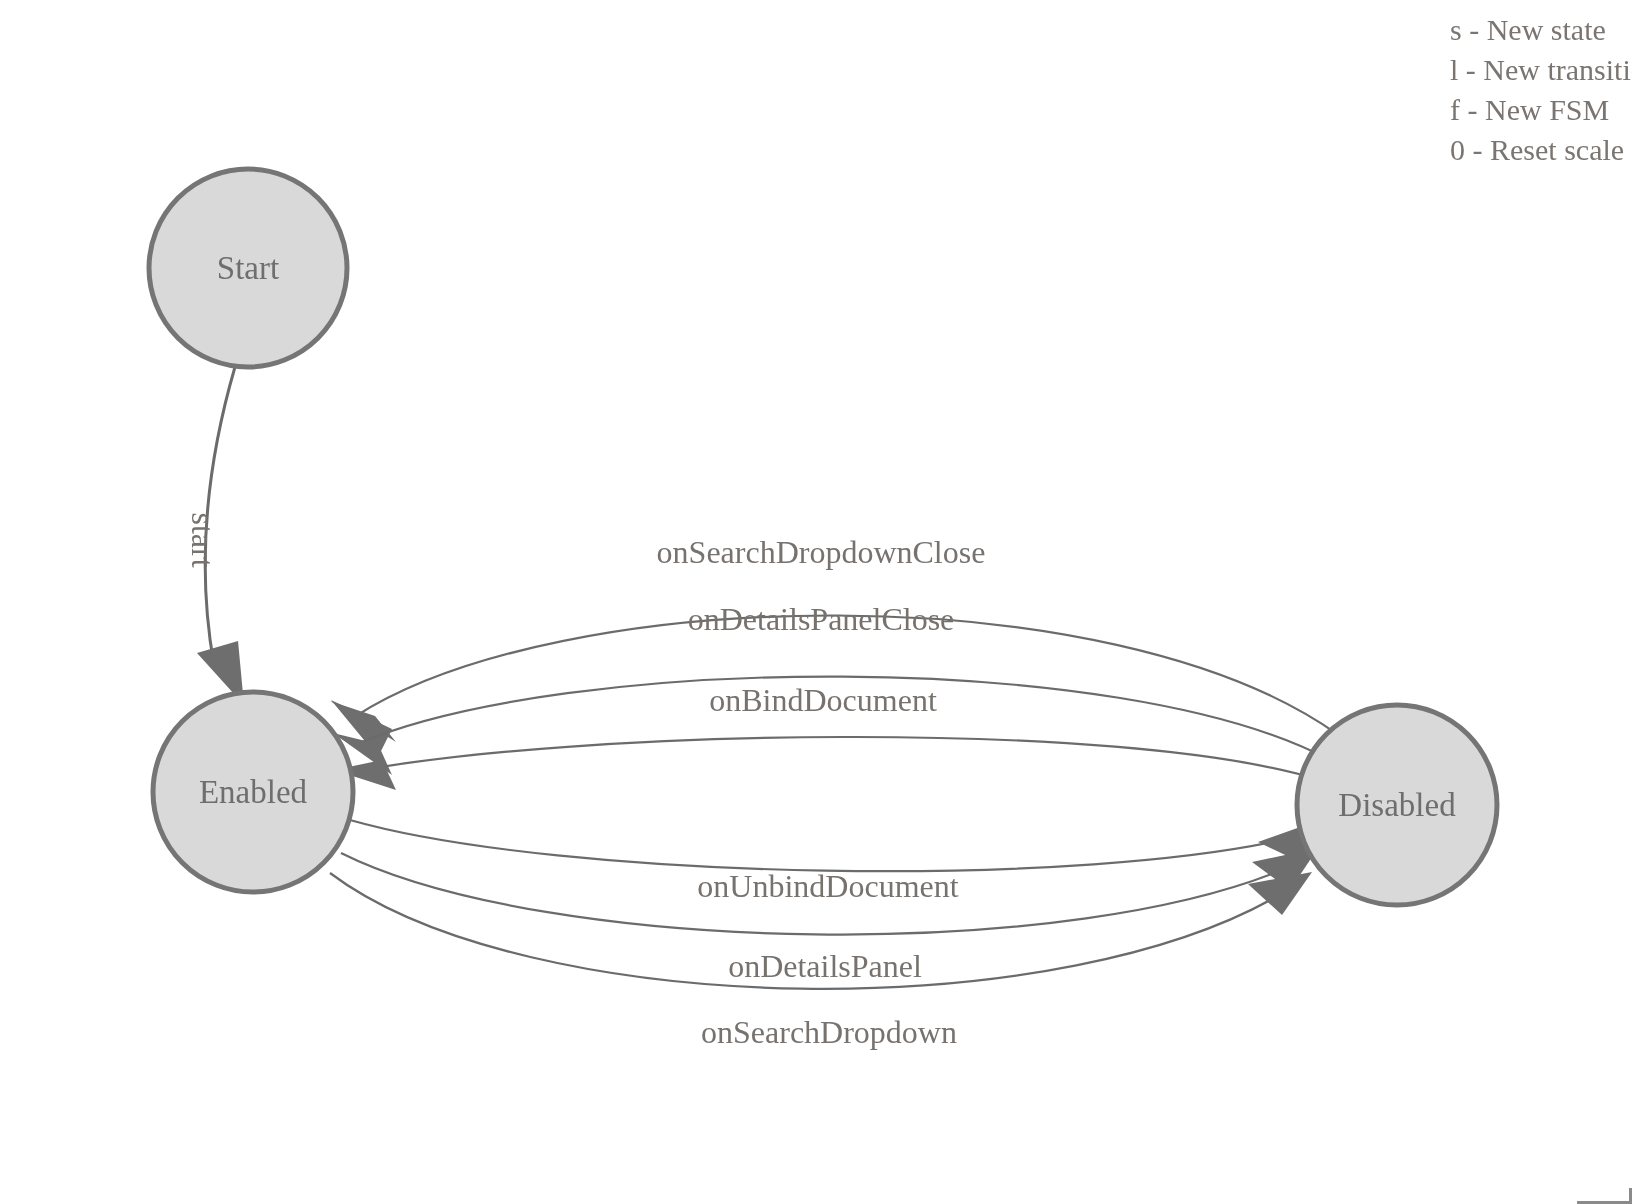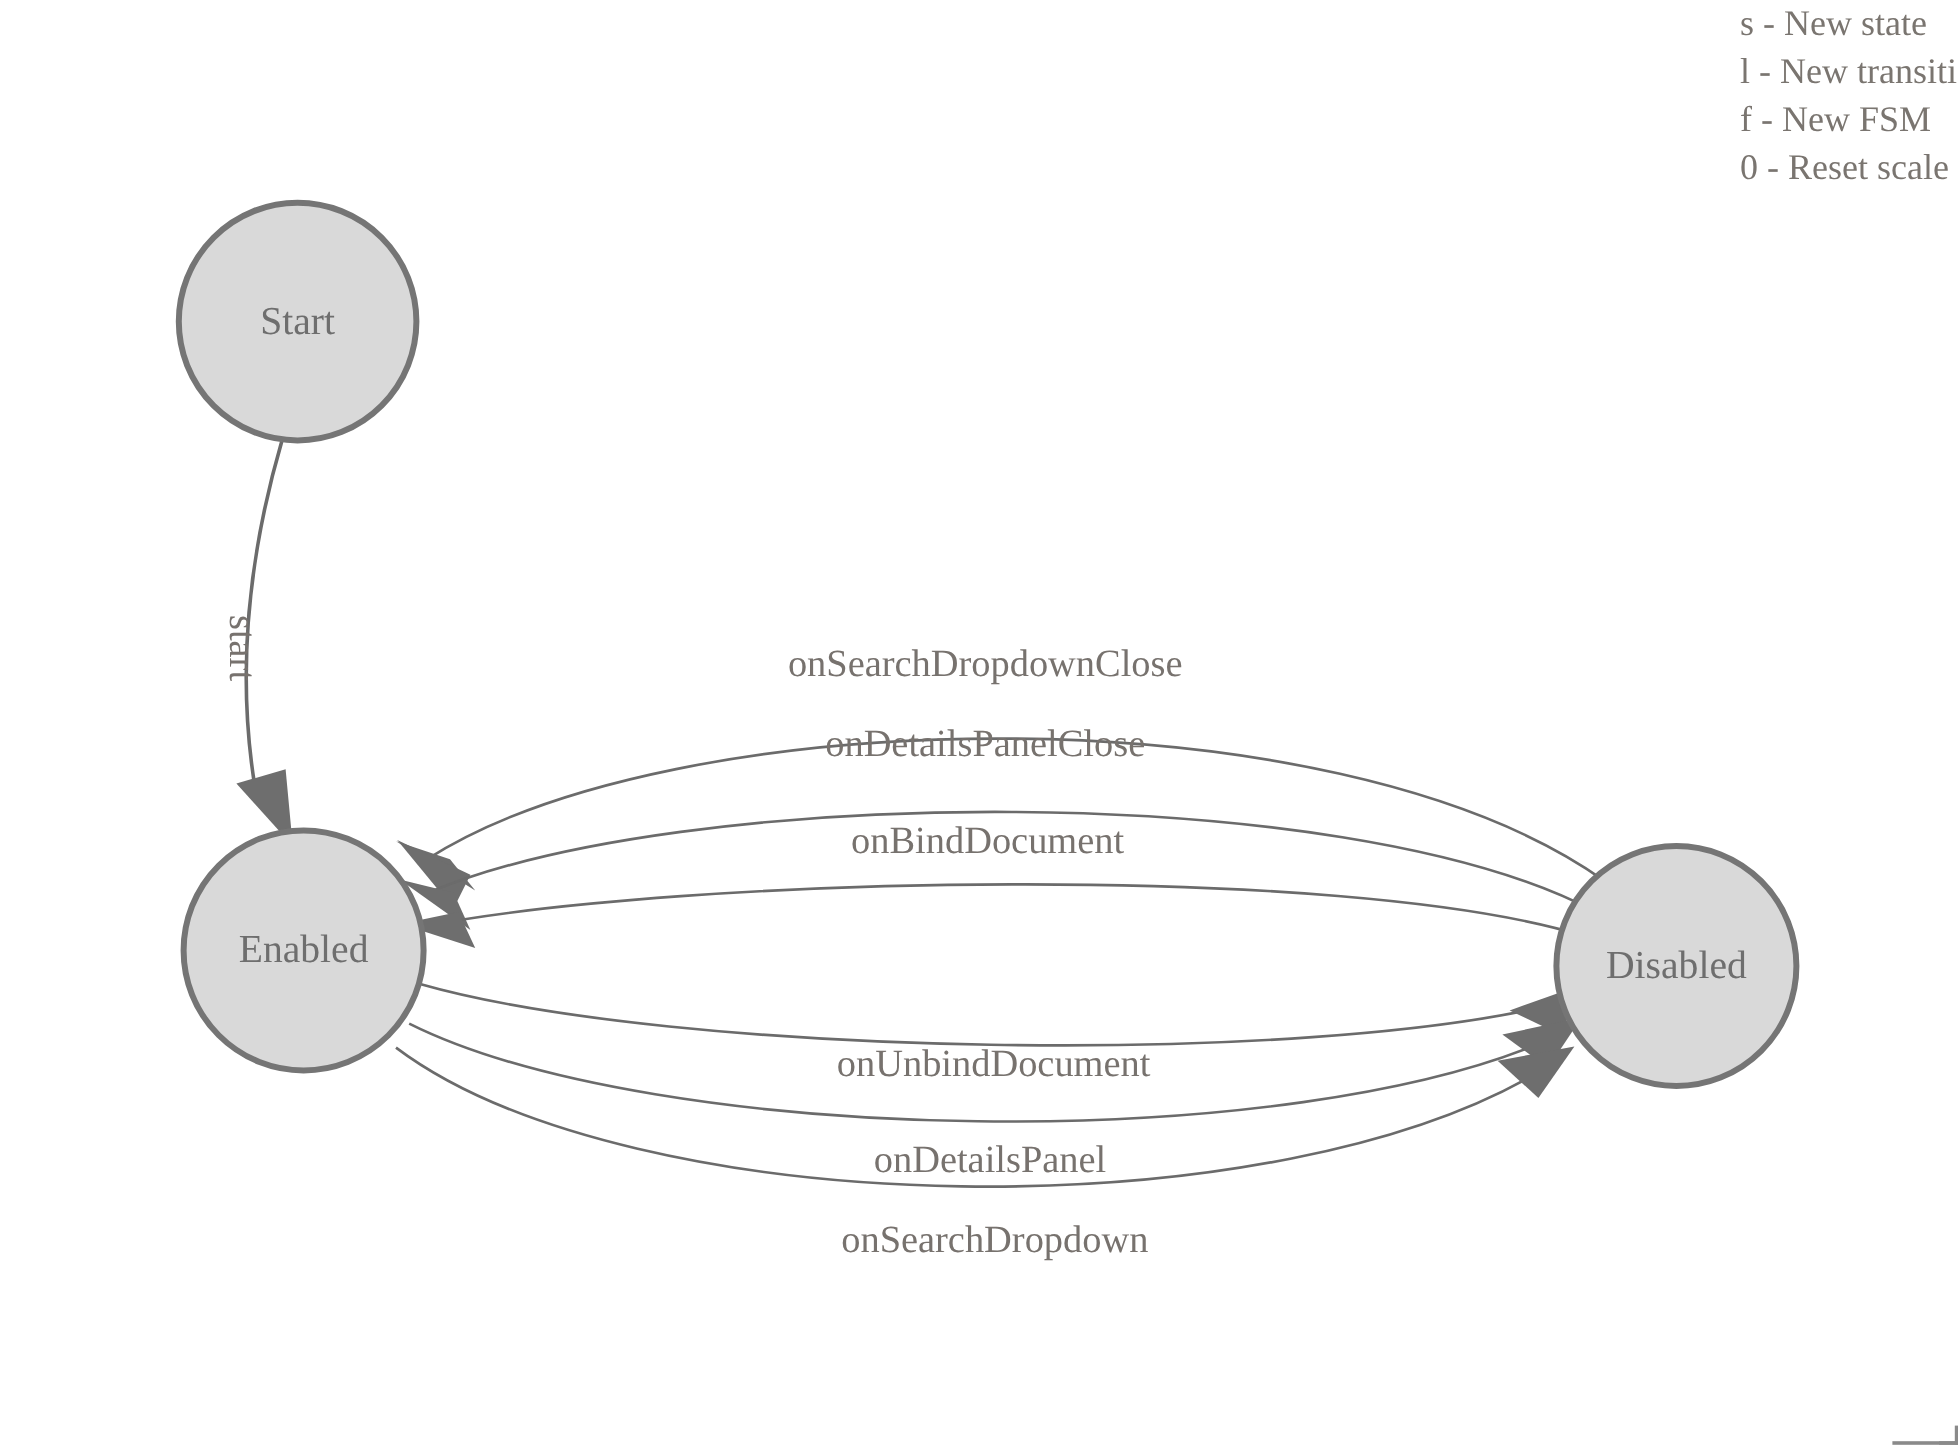--- a/index.html
+++ b/index.html
@@ -60,21 +60,21 @@
   .edge-label {
     fill: #77726e;
     font-family: "Liberation Serif", "DejaVu Serif", serif;
     font-size: 32px;
     text-anchor: middle;
     dominant-baseline: alphabetic;
   }
   #help-overlay {
     position: absolute;
     right: 0;
-    top: 0;
+    top: 10px;
     width: 210px;
     height: 160px;
     overflow: hidden;
     pointer-events: auto;
   }
   #help-inner {
     position: absolute;
     left: 28px;
     top: 0;
     width: 520px;

